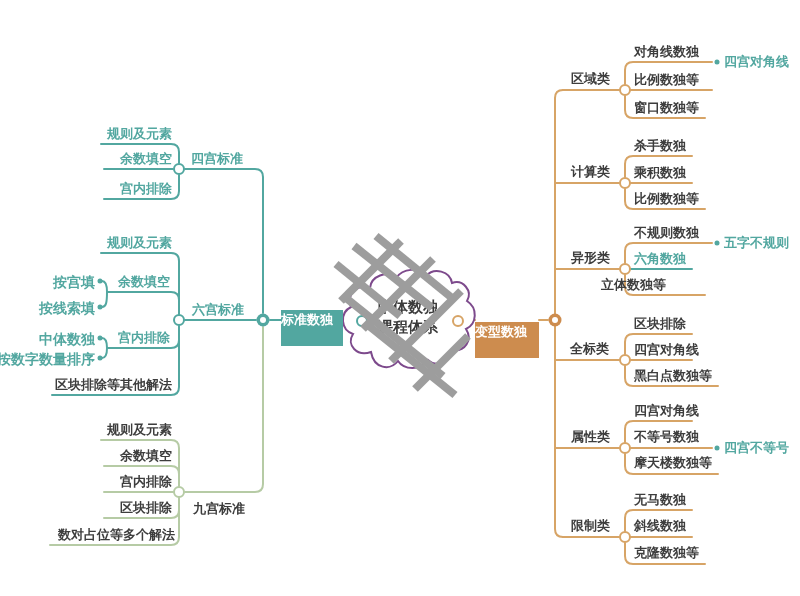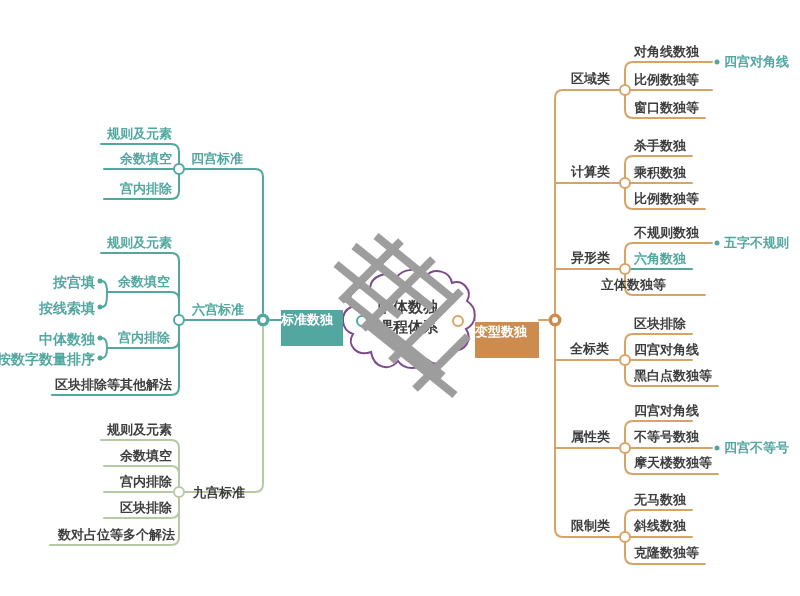--- a/index.html
+++ b/index.html
@@ -136,21 +136,21 @@
   <div id="root-label">
     <div>中体数独</div>
     <div>课程体系</div>
   </div>
 
   <div class="badge" id="badge-left">标准数独</div>
   <div class="badge" id="badge-right">变型数独</div>
 
   <div class="lbl t" style="left:191px;top:152px">四宫标准</div>
   <div class="lbl t" style="left:192px;top:303px">六宫标准</div>
-  <div class="lbl" style="left:193px;top:486px">九宫标准</div>
+  <div class="lbl" style="left:193px;top:502px">九宫标准</div>
 
   <div class="lbl t" style="right:628px;top:127px">规则及元素</div>
   <div class="lbl t" style="right:628px;top:152px">余数填空</div>
   <div class="lbl t" style="right:628px;top:182px">宫内排除</div>
 
   <div class="lbl t" style="right:628px;top:236px">规则及元素</div>
   <div class="lbl t" style="right:630px;top:275px">余数填空</div>
   <div class="lbl t sub" style="right:705px;top:275px">按宫填</div>
   <div class="lbl t sub" style="right:705px;top:301px">按线索填</div>
   <div class="lbl t" style="right:630px;top:331px">宫内排除</div>

